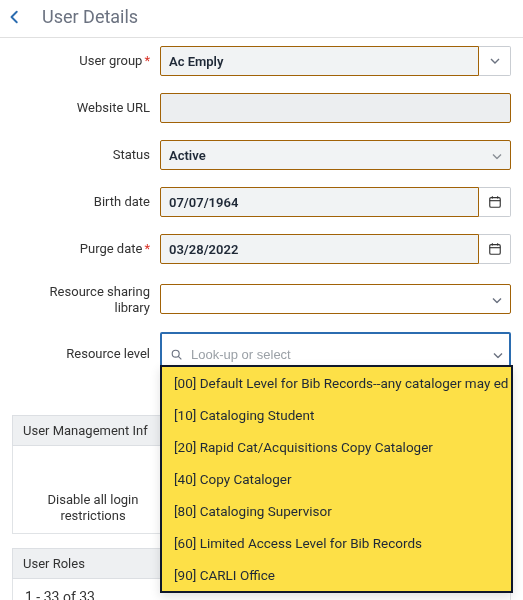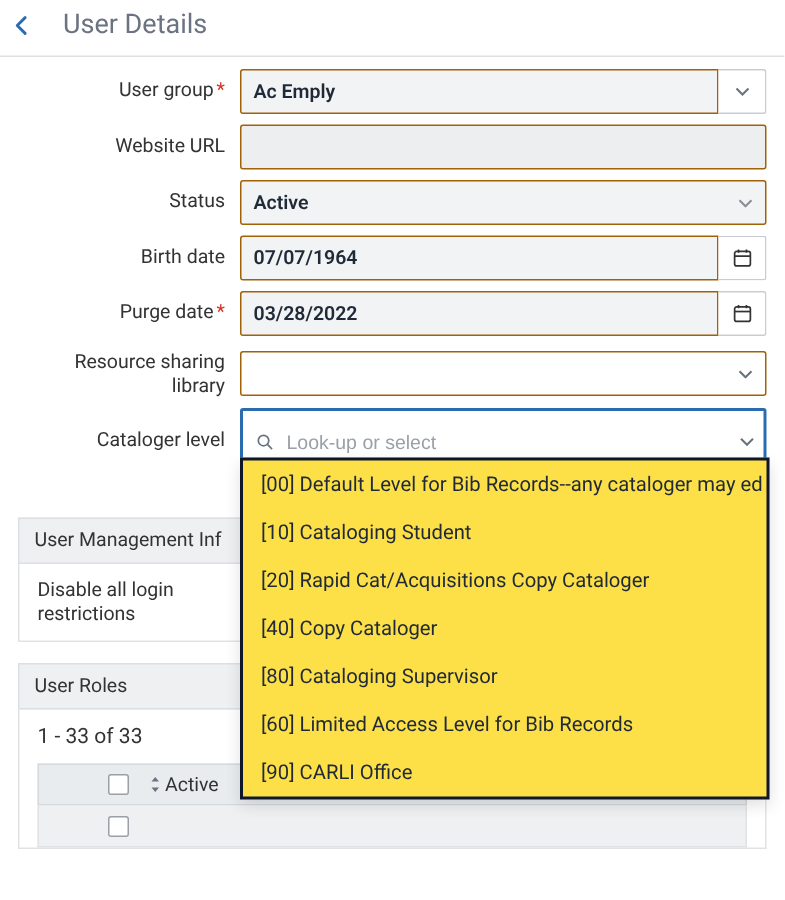--- a/index.html
+++ b/index.html
@@ -25,21 +25,21 @@
     font-size: 18px;
     color: #6b7280;
     font-weight: 400;
   }
   .form-area {
     padding: 8px 12px 12px 12px;
   }
   .row {
     display: flex;
     align-items: center;
-    margin-bottom: 7px;
+    margin-bottom: 17px;
     min-height: 30px;
   }
   .row.tall { align-items: flex-start; padding-top: 3px; }
   .lbl {
     width: 148px;
     min-width: 148px;
     text-align: right;
     padding-right: 10px;
     color: #333;
     font-size: 13px;
@@ -154,24 +154,25 @@
     margin: 0 12px;
     border: 1px solid #e0e3e6;
     border-top: none;
     padding: 10px 12px;
     display: flex;
     align-items: center;
     gap: 10px;
   }
   .section-body .slabel {
     width: 136px;
-    text-align: left;
+    text-align: center;
     font-size: 13px;
     color: #333;
     line-height: 1.2;
+    margin-top: 36px;
   }
 
   .section-bar.roles { margin-top: 14px; }
   .roles-body {
     margin: 0 12px;
     border: 1px solid #e0e3e6;
     border-top: none;
     padding: 10px 12px 0 12px;
   }
   .range {
@@ -320,21 +321,21 @@
           <svg width="10" height="6" viewBox="0 0 10 6">
               <path d="M1 1 L5 5 L9 1" stroke="#6b7280" stroke-width="1.4" fill="none"></path>
             </svg>
         </span>
       </div>
     </div>
   </div>
 
   <div class="row">
     <div class="lbl">
-      <span>Cataloger level</span>
+      <span>Resource level</span>
     </div>
     <div class="control">
       <div class="lookup-wrap">
         <div class="lookup">
           <span class="mag">
             <svg width="13" height="13" viewBox="0 0 16 16">
                 <circle cx="7" cy="7" r="4.3" stroke="#6b7280" stroke-width="1.4" fill="none"></circle>
                 <line x1="10.2" y1="10.2" x2="14" y2="14" stroke="#6b7280" stroke-width="1.4"></line>
               </svg>
           </span>

